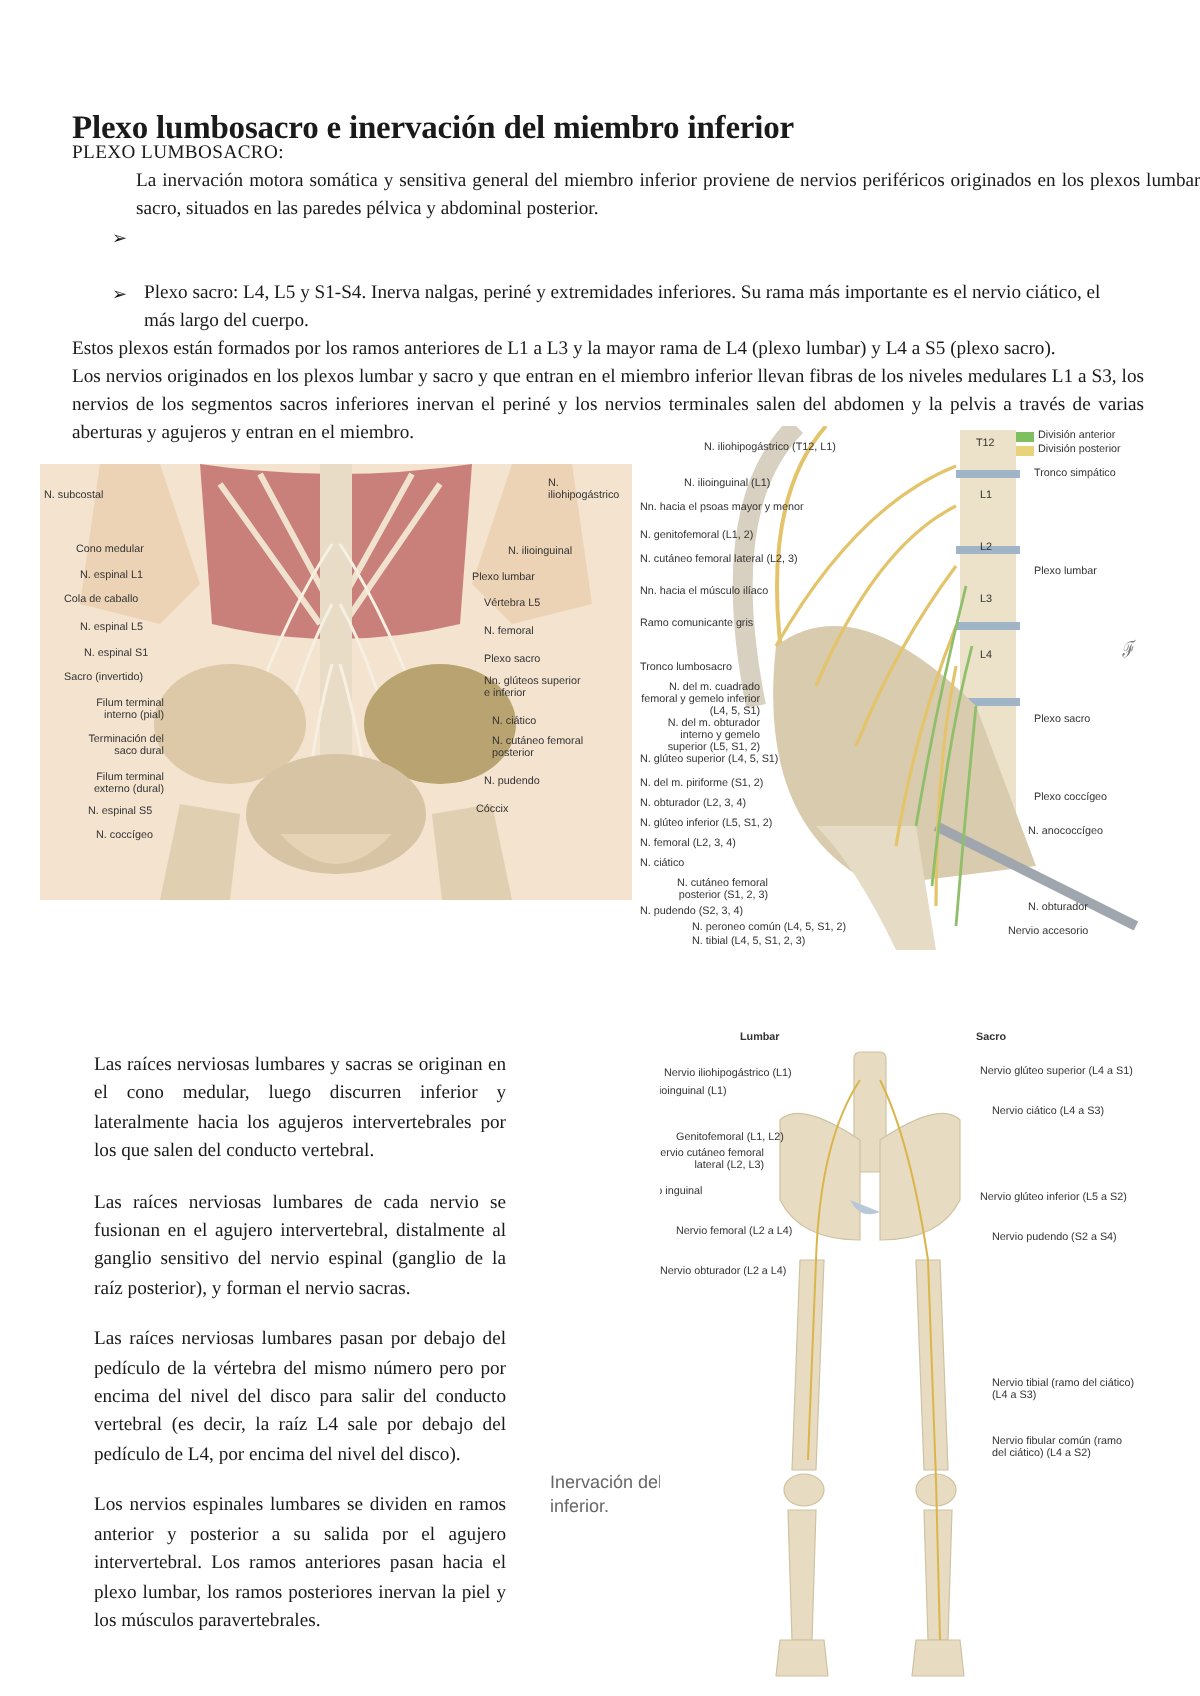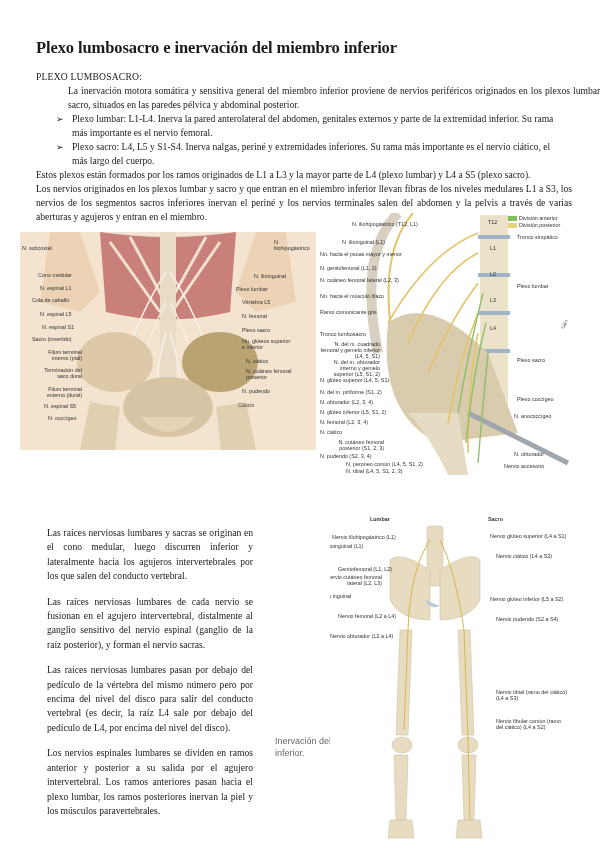--- a/index.html
+++ b/index.html
@@ -1,18 +1,18 @@
 <!DOCTYPE html>
 <html><head>
 <meta charset="utf-8">
 <style>
   html, body { margin: 0; padding: 0; background: #ffffff; }
   body { width: 600px; height: 848px; position: relative; overflow: hidden;
          font-family: "Liberation Serif", "DejaVu Serif", serif; color: #1a1a1a; }
-  .page-title { position: absolute; left: 36px; top: 38px; font-size: 16.5px; font-weight: bold; letter-spacing: -0.1px; }
+  .page-title { position: absolute; left: 36px; top: 54px; font-size: 16.5px; font-weight: bold; letter-spacing: -0.1px; }
   .body-text { position: absolute; left: 36px; font-size: 9.6px; line-height: 14.2px; }
   .sec-head { top: 70px; letter-spacing: 0.2px; text-align: right; }
   .intro { top: 84px; width: 540px; text-align: justify; margin-left: 32px; }
   .bullet { position: absolute; left: 72px; width: 492px; font-size: 9.6px; line-height: 14.2px; }
   .bullet .arrow { position: absolute; left: -16px; top: 0; font-size: 9px; }
   .b1 { top: 112px; }
   .b2 { top: 140px; }
   .p1 { top: 168px; width: 540px; }
   .p2 { top: 182px; width: 536px; text-align: justify; }
 
@@ -31,28 +31,27 @@
 </style>
 </head>
 <body>
 
 <div class="page-title">Plexo lumbosacro e inervación del miembro inferior</div>
 <div class="body-text sec-head">PLEXO LUMBOSACRO:</div>
 <div class="body-text intro">La inervación motora somática y sensitiva general del miembro inferior proviene de nervios periféricos originados en los plexos lumbar y sacro, situados en las paredes pélvica y abdominal posterior.</div>
 
 <div class="bullet b1">
   <span class="arrow">➢</span>
-  <span>Plexo lumbar: L1-L4. Inerva la pared anterolateral del abdomen, genitales externos y parte de la extremidad inferior. Su rama más importante es el nervio femoral.</span>
 </div>
 <div class="bullet b2">
   <span class="arrow">➢</span>
   <span>Plexo sacro: L4, L5 y S1-S4. Inerva nalgas, periné y extremidades inferiores. Su rama más importante es el nervio ciático, el más largo del cuerpo.</span>
 </div>
 
-<div class="body-text p1">Estos plexos están formados por los ramos originados de L1 a L3 y la mayor parte de L4 (plexo lumbar) y L4 a S5 (plexo sacro).</div>
+<div class="body-text p1">Estos plexos están formados por los ramos anteriores de L1 a L3 y la mayor rama de L4 (plexo lumbar) y L4 a S5 (plexo sacro).</div>
 <div class="body-text p2">Los nervios originados en los plexos lumbar y sacro y que entran en el miembro inferior llevan fibras de los niveles medulares L1 a S3, los nervios de los segmentos sacros inferiores inervan el periné y los nervios terminales salen del abdomen y la pelvis a través de varias aberturas y agujeros y entran en el miembro.</div>
 
 <div class="fig fig-left">
   <svg width="296" height="218" viewBox="0 0 296 218">
     <rect width="296" height="218" fill="#f3e3cf"></rect>
     <path d="M30 0 L60 0 L80 60 L60 80 L20 70 Z" fill="#ecd3b5"></path>
     <path d="M266 0 L236 0 L216 60 L236 80 L276 70 Z" fill="#ecd3b5"></path>
     <path d="M80 0 Q148 10 216 0 L210 80 Q148 95 86 80 Z" fill="#c9807a"></path>
     <path d="M90 10 L140 80 M110 5 L145 70 M200 10 L152 80 M186 5 L150 70" stroke="#f0e2cf" stroke-width="3" fill="none"></path>
     <rect x="140" y="0" width="16" height="170" fill="#e9dcc6"></rect>

